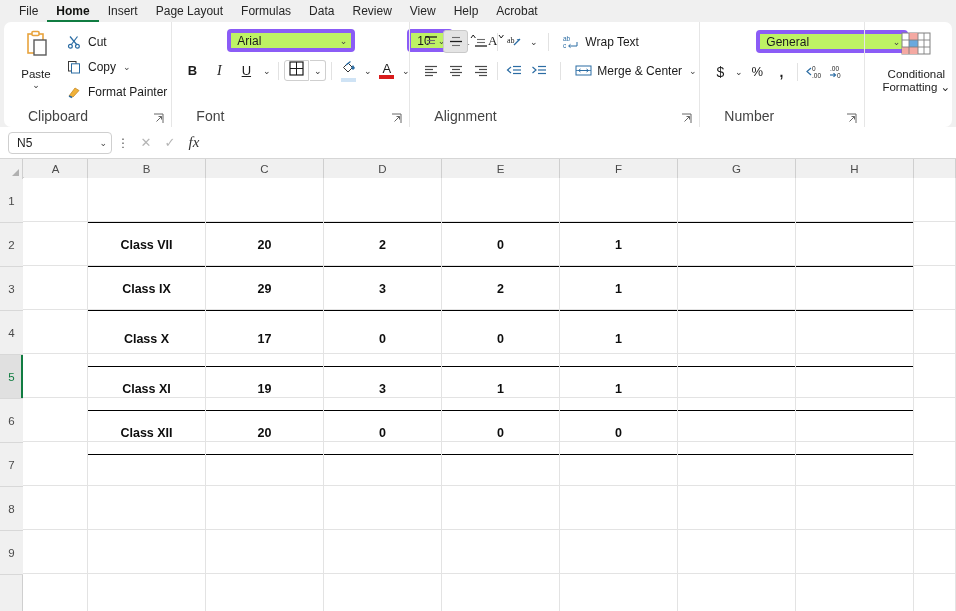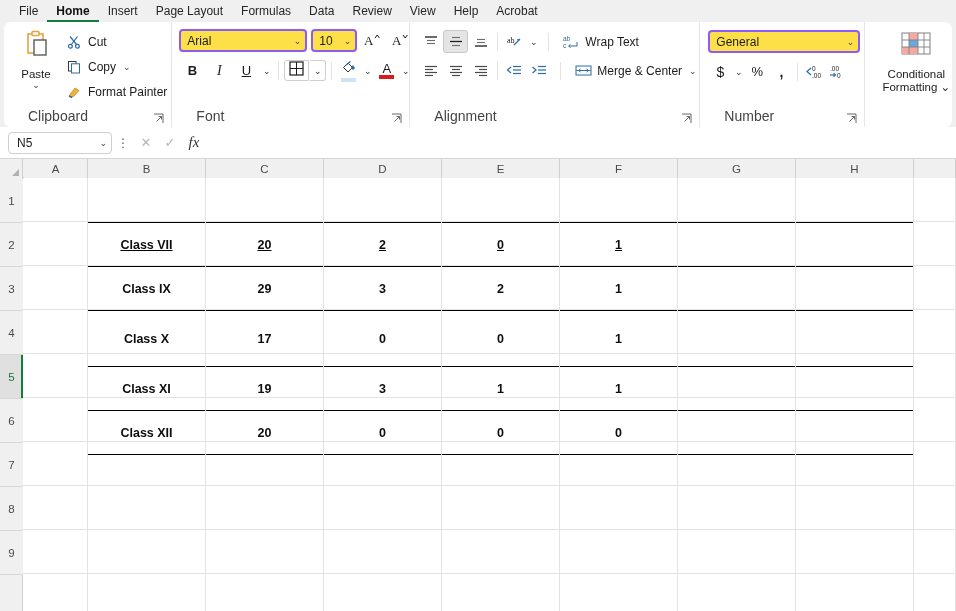--- a/index.html
+++ b/index.html
@@ -103,27 +103,28 @@
   .cmd-row .ci { width: 20px; display:flex; align-items:center; justify-content:center; margin-right:4px;}
   .mini-caret { font-size: 9px; color: #444; margin-left: 7px; }
 
   
   #grp-font { width: 238px; }
   #font-body { flex-direction: column; padding: 3px 6px 0 7px; width:100%; }
   .font-row1 { display: flex; align-items: center; gap: 4px; }
   .font-row2 { display: flex; align-items: center; gap: 1px; margin-top: 7px; }
   .combo {
     height: 23px;
-    border: 2px solid #8b5cf6;
+    border: 4px solid #8b5cf6;
     border-radius: 4px;
-    background: #fde047;
+    background: #bef264;
     display: flex; align-items: center;
     font-size: 12px; color: #1b1b1b;
     padding: 0 4px 0 6px;
     cursor: text;
+    margin-left: 48px;
   }
   .combo .cval { flex: 1; overflow: hidden; white-space: nowrap; }
   .combo .ccaret { font-size: 9px; color: #444; padding-left: 4px; }
   #font-name-combo { width: 128px; }
   #font-size-combo { width: 46px; }
   .icon-btn {
     width: 24px; height: 23px;
     display: flex; align-items: center; justify-content: center;
     border-radius: 3px; cursor: pointer;
     font-size: 13px; color: #1b1b1b;
@@ -651,21 +652,21 @@
       <div class="rowh selected" style="top: 177px; height: 44px;">5<span class="accent"></span></div>
       <div class="rowh" style="top: 221px; height: 44px;">6</div>
       <div class="rowh" style="top: 265px; height: 44px;">7</div>
       <div class="rowh" style="top: 309px; height: 44px;">8</div>
       <div class="rowh" style="top: 353px; height: 44px;">9</div>
     </div>
 
   <div id="cells-area">
     <table id="data-table" style="left: 64px; top: 44px; width: 827px;">
       <tbody id="table-body">
-          <tr style="height: 44px; text-decoration: underline;">
+          <tr style="height: 44px;">
             <td style="width: 118px;">Class VII</td>
             <td style="width: 118px;">20</td>
             <td style="width: 118px;">2</td>
             <td style="width: 118px;">0</td>
             <td style="width: 118px;">1</td>
             <td style="width: 118px;"></td>
             <td style="width: 118px;"></td>
           </tr>
           <tr style="height: 44px;">
             <td style="width: 118px;">Class IX</td>

